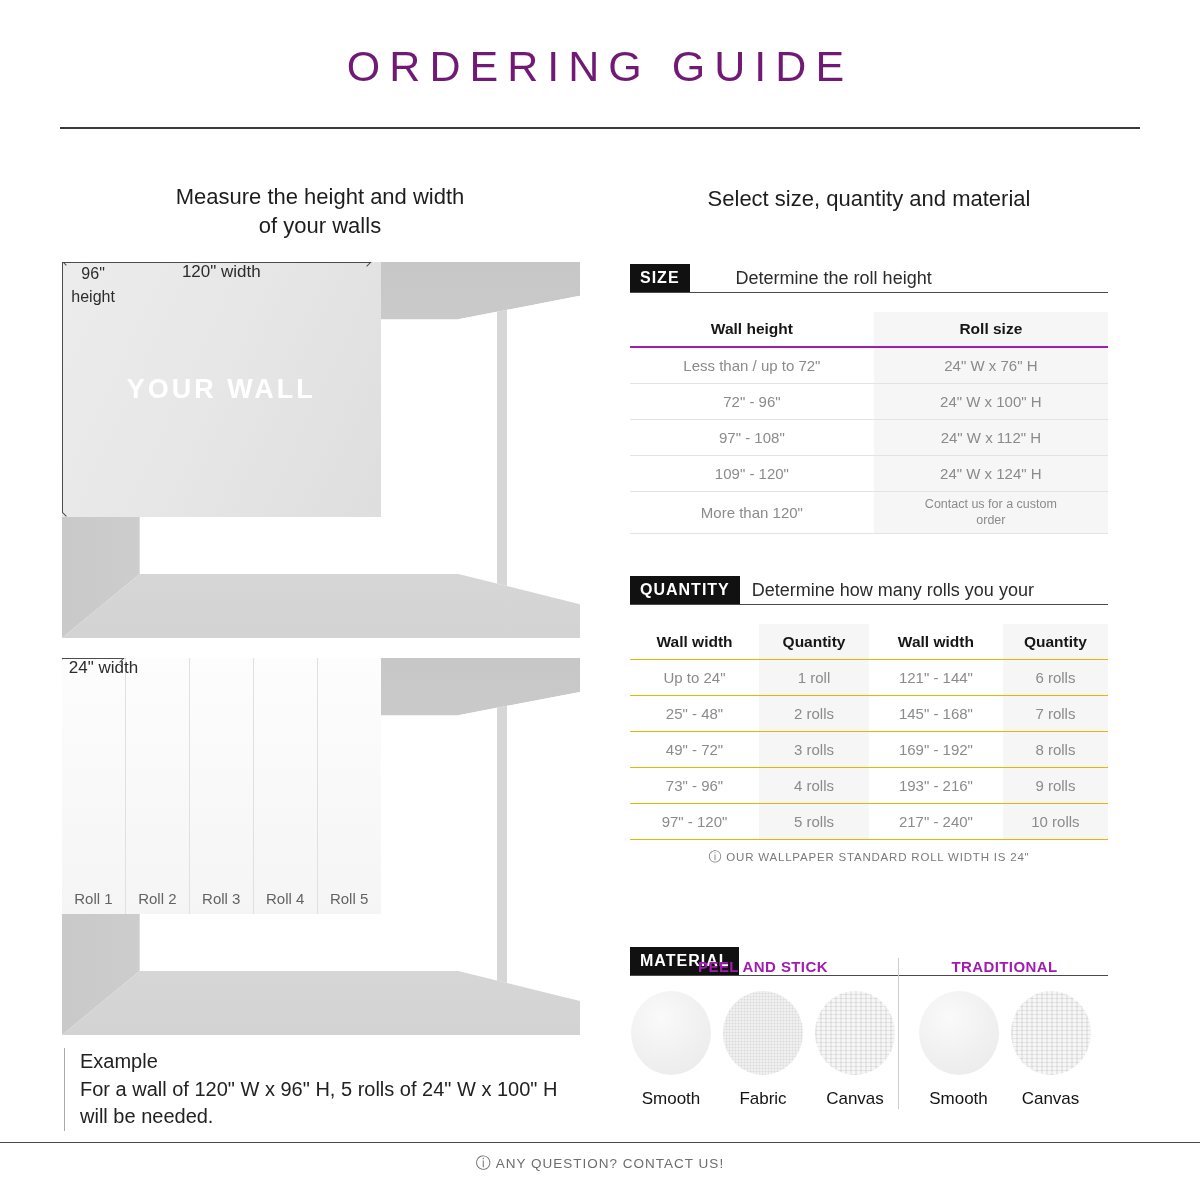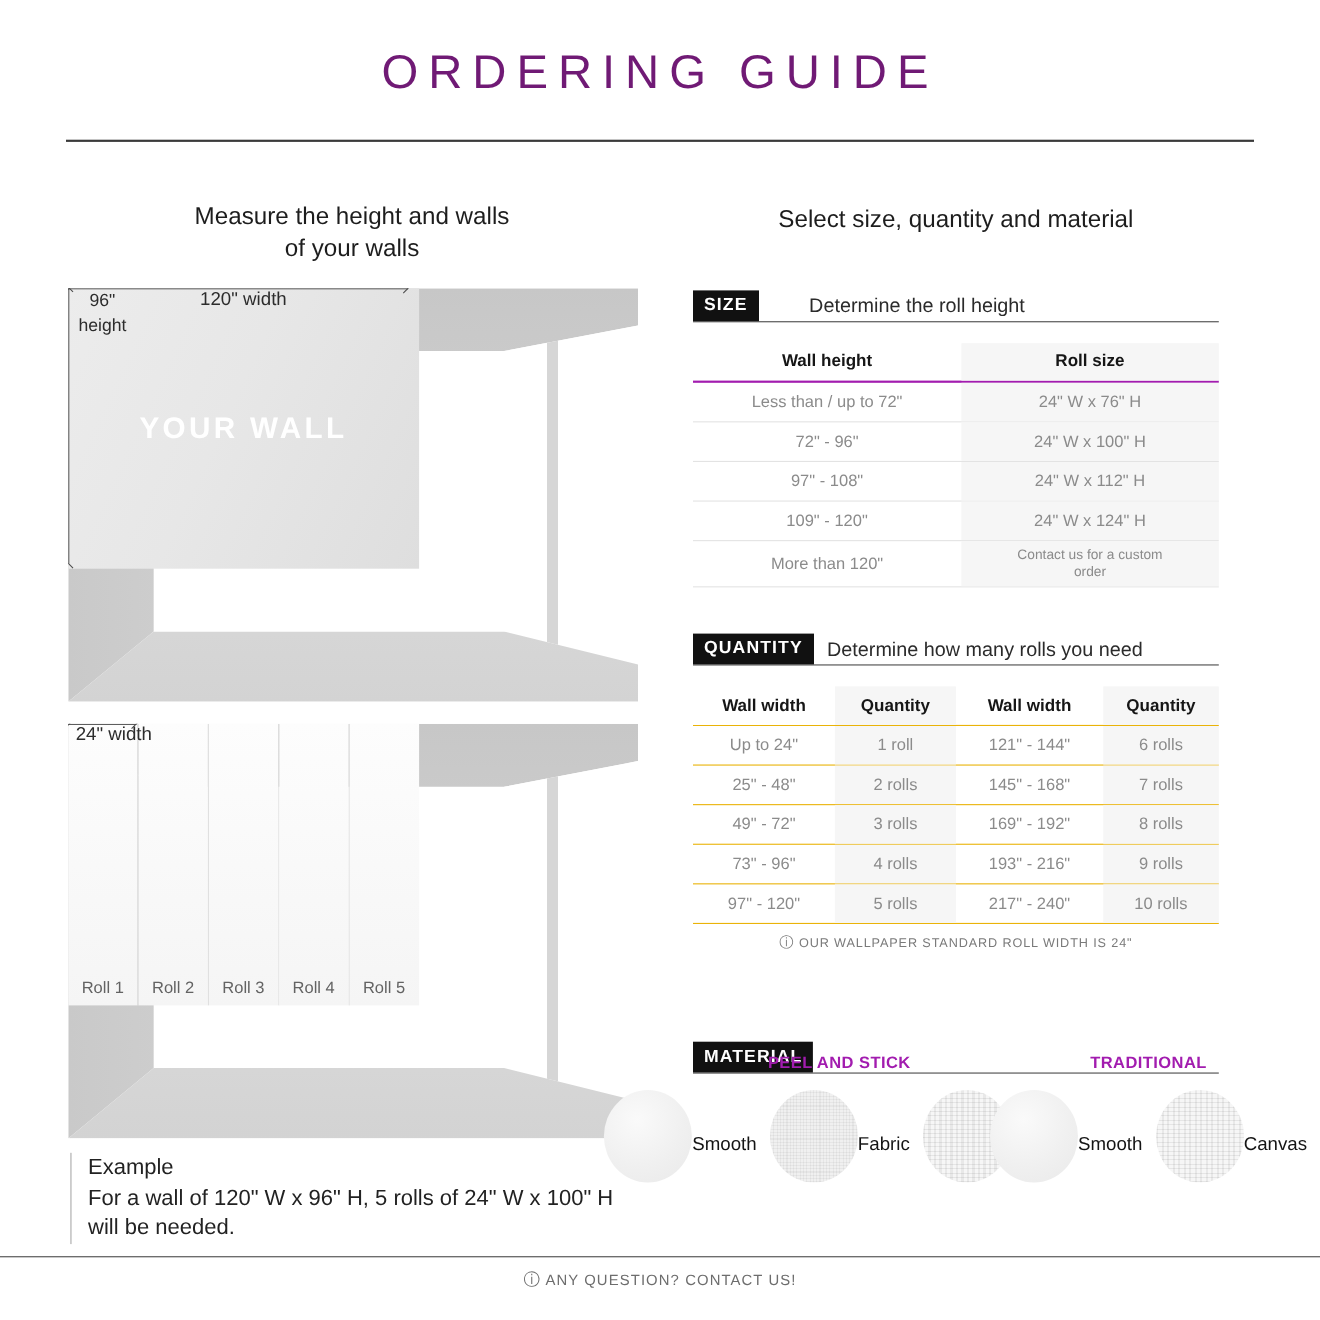--- a/index.html
+++ b/index.html
@@ -90,21 +90,21 @@
   .info-glyph { font-size:13px; margin-right:4px; color:#7a7a7a; }
 
   
   .material-groups { position:absolute; top:958px; left:630px; width:478px; display:flex; align-items:stretch; }
   .mat-group { display:flex; flex-direction:column; align-items:center; }
   .mat-group-left { width:266px; }
   .mat-group-right { flex:1; }
   .mat-divider { width:1px; background:#cccccc; margin:0 2px; }
   .mat-group-title { font-size:15px; font-weight:700; letter-spacing:0.4px; color:#a21caf; margin-bottom:16px; }
   .mat-options { display:flex; gap:12px; }
-  .mat-option { display:flex; flex-direction:row; align-items:center; }
+  .mat-option { display:flex; flex-direction:column; align-items:center; }
   .swatch { width:80px; height:84px; border-radius:50%; margin-bottom:14px; }
   .tex-smooth { background:radial-gradient(circle at 38% 32%, #fafafa 0%, #f0f0f0 55%, #e9e9e9 100%); }
   .tex-fabric { background-color:#f0f0f0;
     background-image:repeating-linear-gradient(0deg, rgba(0,0,0,0.045) 0 1px, transparent 1px 3px),
                      repeating-linear-gradient(90deg, rgba(0,0,0,0.045) 0 1px, transparent 1px 3px); }
   .tex-canvas { background-color:#f6f6f6;
     background-image:repeating-linear-gradient(0deg, rgba(0,0,0,0.07) 0 1px, transparent 1px 4px),
                      repeating-linear-gradient(90deg, rgba(0,0,0,0.06) 0 2px, transparent 2px 5px); }
   .mat-label { font-size:17px; font-weight:500; color:#141414; }
 
@@ -116,21 +116,21 @@
 </style>
 </head>
 <body>
 
 <div class="canvas">
 
   <div class="page-title">ORDERING GUIDE</div>
   <div class="title-rule"></div>
 
   <div class="left-heading">
-    <span>Measure the height and walls</span><br>
+    <span>Measure the height and width</span><br>
     <span>of your walls</span>
   </div>
   <div class="right-heading">Select size, quantity and material</div>
 
   <div class="room room1">
     <div class="ceiling"></div>
     <div class="left-wall"></div>
     <div class="window-area"></div>
     <div class="floor"></div>
     <div class="back-wall">
@@ -214,21 +214,21 @@
     <div class="size-row">
       <div class="cell size-c1">More than 120"</div>
       <div class="cell size-c2 contact-cell">
           <span>Contact us for a custom order</span>
         </div>
     </div>
   </div>
 
   <div class="section-header hdr-quantity">
     <span class="badge">QUANTITY</span>
-    <span class="section-sub">Determine how many rolls you need</span>
+    <span class="section-sub">Determine how many rolls you your</span>
   </div>
   <div class="qty-table">
     <div class="qty-row head">
       <div class="cell qty-c1" style="background:#fff">Wall width</div>
       <div class="cell qty-c2">Quantity</div>
       <div class="cell qty-c3">Wall width</div>
       <div class="cell qty-c4">Quantity</div>
     </div>
     <div class="qty-row">
       <div class="cell qty-c1">Up to 24"</div>

